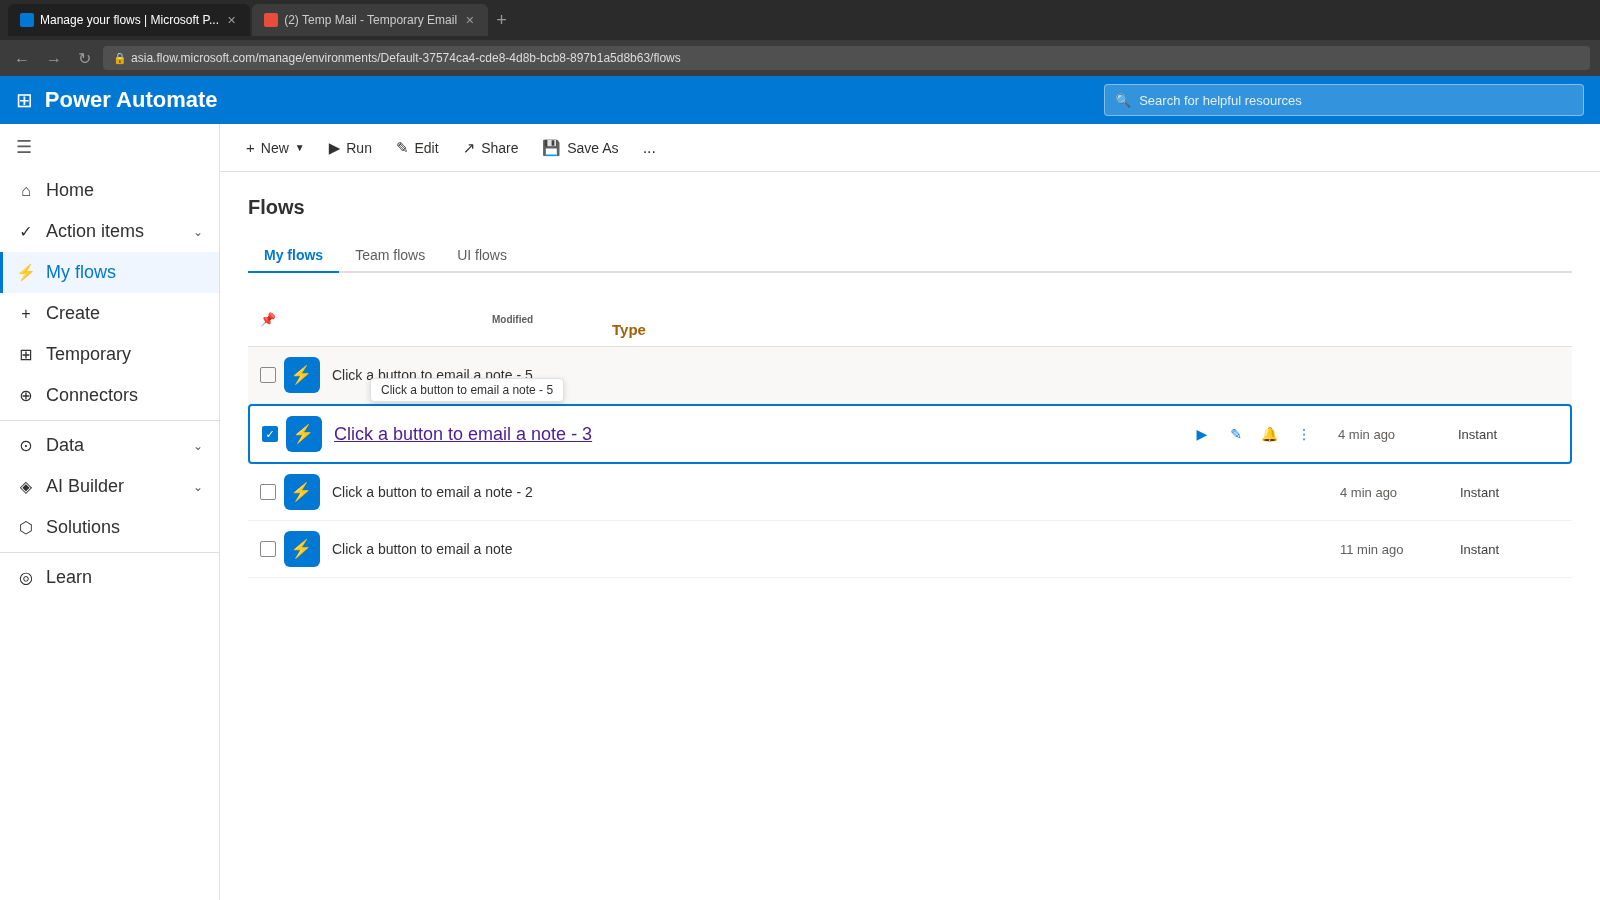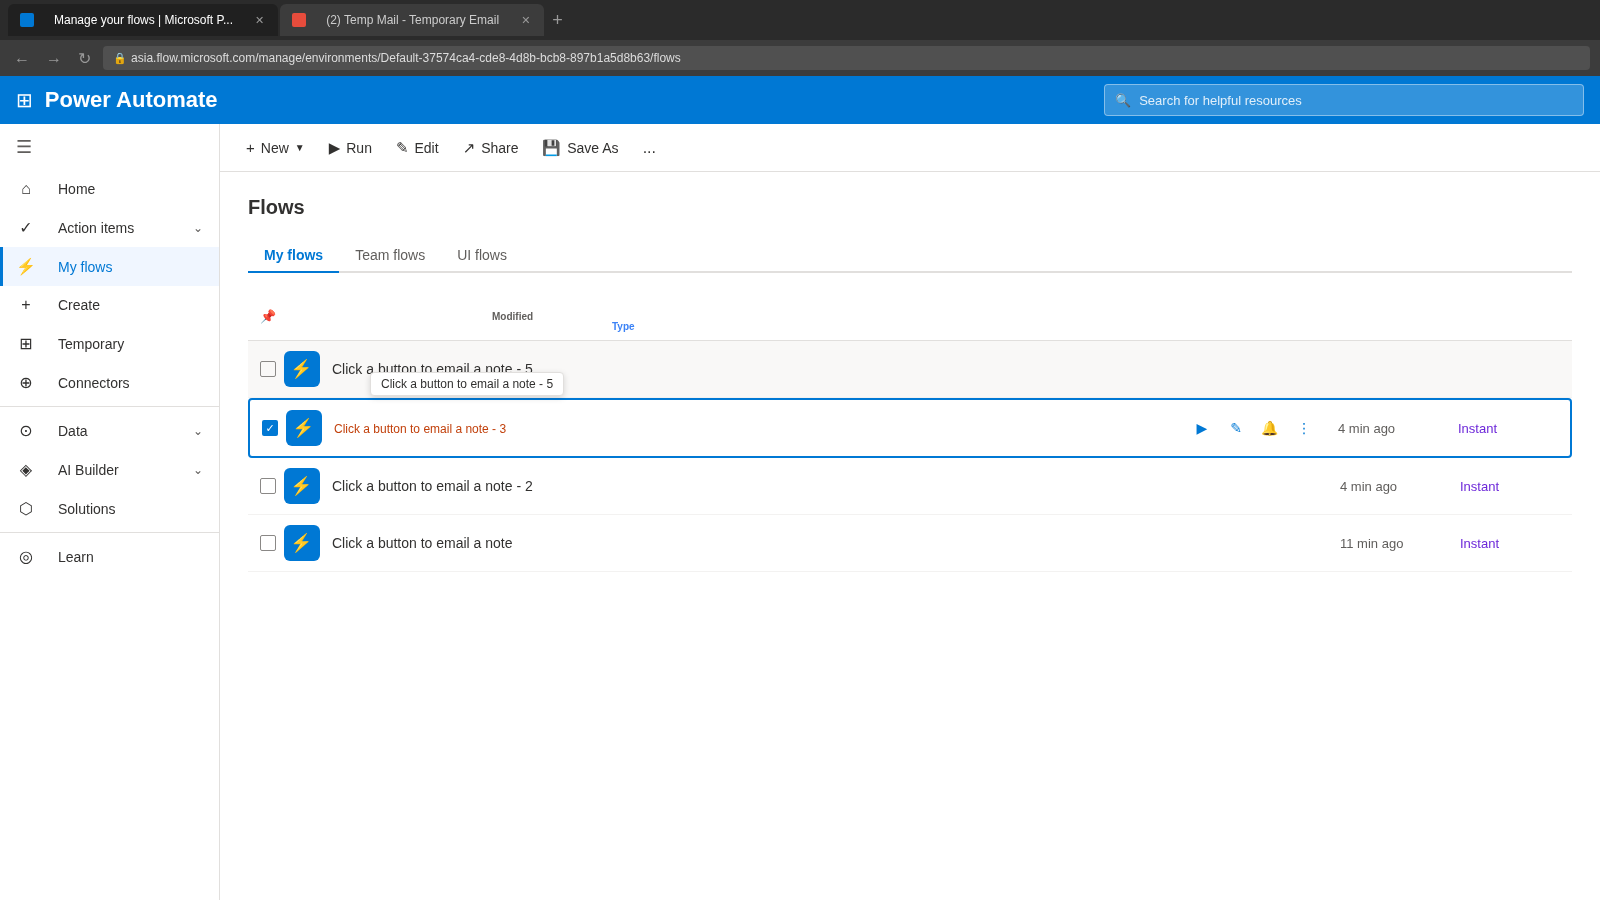--- a/index.html
+++ b/index.html
@@ -22,21 +22,21 @@
       height: 100%;
     }
     .browser-tab {
       background: #3c3c3c;
       color: #ccc;
       font-size: 12px;
       padding: 0 12px;
       height: 32px;
       display: flex;
       align-items: center;
-      gap: 20px;
+      gap: 6px;
       border-radius: 6px 6px 0 0;
       cursor: pointer;
     }
     .browser-tab.active {
       background: #202020;
       color: #fff;
     }
     .tab-favicon {
       width: 14px;
       height: 14px;
@@ -163,23 +163,22 @@
       background: #f0f6ff;
       padding-left: 13px;
     }
     .sidebar-item .item-icon {
       font-size: 16px;
       width: 20px;
       text-align: center;
       flex-shrink: 0;
     }
     .sidebar-item .item-label {
-      font-size: 14px;
+      font-size: 18px;
       flex: 1;
-      margin-left: 12px;
     }
     .sidebar-item .chevron {
       font-size: 12px;
       color: #605e5c;
     }
     .sidebar-divider {
       height: 1px;
       background: #e1dfdd;
       margin: 4px 0;
     }
@@ -310,23 +309,24 @@
     }
     .flow-icon-svg {
       color: #fff;
       font-size: 18px;
     }
 
     .flow-name-cell {
       flex: 1;
     }
     .flow-name {
-      color: #c2410c;
-      font-size: 12px;
-      cursor: pointer;
+      color: #4c1d95;
+      font-size: 18px;
+      cursor: pointer;
+      text-decoration: underline;
     }
     .flow-name-plain {
       color: #323130;
       font-size: 14px;
     }
 
     .flow-actions {
       display: flex;
       align-items: center;
       gap: 6px;
@@ -348,36 +348,36 @@
 
     .flow-modified {
       width: 120px;
       font-size: 13px;
       color: #605e5c;
       flex-shrink: 0;
     }
     .flow-type {
       width: 100px;
       font-size: 13px;
-      color: #6d28d9;
+      color: #404040;
       flex-shrink: 0;
     }
 
     .table-header-row {
       display: flex;
       align-items: center;
       padding: 8px 12px;
       border-bottom: 1px solid #e1dfdd;
     }
     .th-pin { width: 24px; flex-shrink: 0; font-size: 13px; color: #605e5c; }
     .th-icon { width: 48px; flex-shrink: 0; }
     .th-name { flex: 1; font-size: 13px; font-weight: 600; color: #605e5c; }
     .th-actions { width: 160px; flex-shrink: 0; }
     .th-modified { width: 120px; font-size: 10px; font-weight: 600; color: #605e5c; flex-shrink: 0; }
-    .th-type { width: 100px; font-size: 10px; font-weight: 600; color: #3b82f6; flex-shrink: 0; margin-top: 20px; }
+    .th-type { width: 100px; font-size: 15px; font-weight: 600; color: #a16207; flex-shrink: 0; margin-top: 20px; }
 
     
     .overflow-tooltip {
       position: absolute;
       top: -28px;
       left: 120px;
       background: #fff;
       border: 1px solid #e1dfdd;
       border-radius: 4px;
       padding: 4px 10px;

